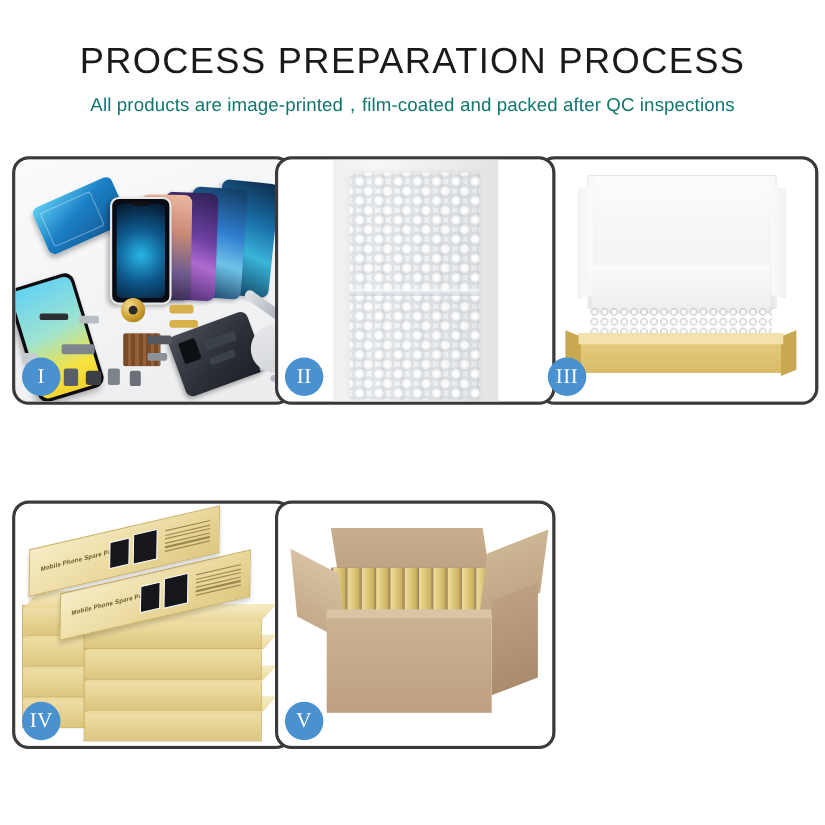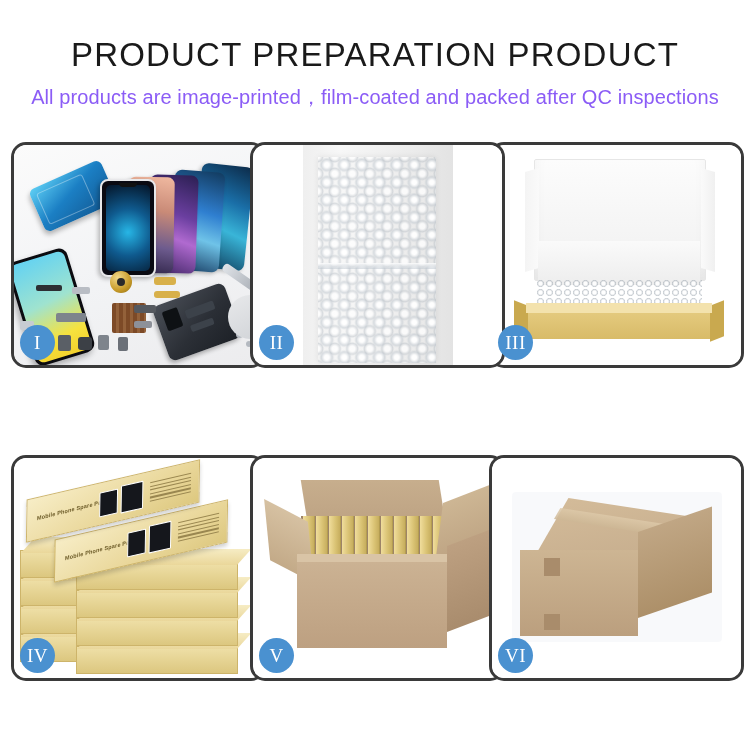--- a/index.html
+++ b/index.html
@@ -19,22 +19,22 @@
     font-size:33px;
     letter-spacing:1.2px;
     font-weight:400;
     color:#1a1a1a;
     line-height:1;
     padding-top:38px;
     white-space:nowrap;
   }
   .subtitle{
     margin:0;padding:0;
-    font-size:20px;
-    color:#8b5cf6;
+    font-size:17px;
+    color:#0f766e;
     line-height:1;
     padding-top:16px;
     letter-spacing:0.1px;
     white-space:nowrap;
   }
 
   
   .grid{
     position:absolute;
     left:11px;top:142px;
@@ -317,21 +317,21 @@
     position:absolute;left:20px;top:34px;width:210px;height:150px;
     background:rgba(230,235,240,.28);border-radius:4px;
   }
 </style>
 </head>
 <body>
 
 <div class="page">
 
   <div class="header">
-    <h1 class="title">PRODUCT PREPARATION PRODUCT</h1>
+    <h1 class="title">PROCESS PREPARATION PROCESS</h1>
     <p class="subtitle">All products are image-printed，film-coated and packed after QC inspections</p>
   </div>
 
   <div class="grid">
 
     <div class="panel r0 c0">
       <div class="scene p1">
         <div class="lcdblue"></div>
         <div class="fan">
           <div class="scr s5"></div>
@@ -473,27 +473,15 @@
         </div>
         <div class="flapright"></div>
         <div class="flapleft"></div>
         <div class="c5rim"></div>
         <div class="c5side"></div>
         <div class="c5body"></div>
       </div>
       <div class="badge">V</div>
     </div>
 
-    <div class="panel r1 c2">
-      <div class="scene p6">
-        <div class="c6wrap"></div>
-        <div class="c6top"></div>
-        <div class="c6tape"></div>
-        <div class="c6right"></div>
-        <div class="c6front"></div>
-        <div class="c6tab t1"></div>
-        <div class="c6tab t2"></div>
-      </div>
-      <div class="badge">VI</div>
-    </div>
 
   </div>
 </div>
 
 </body></html>

